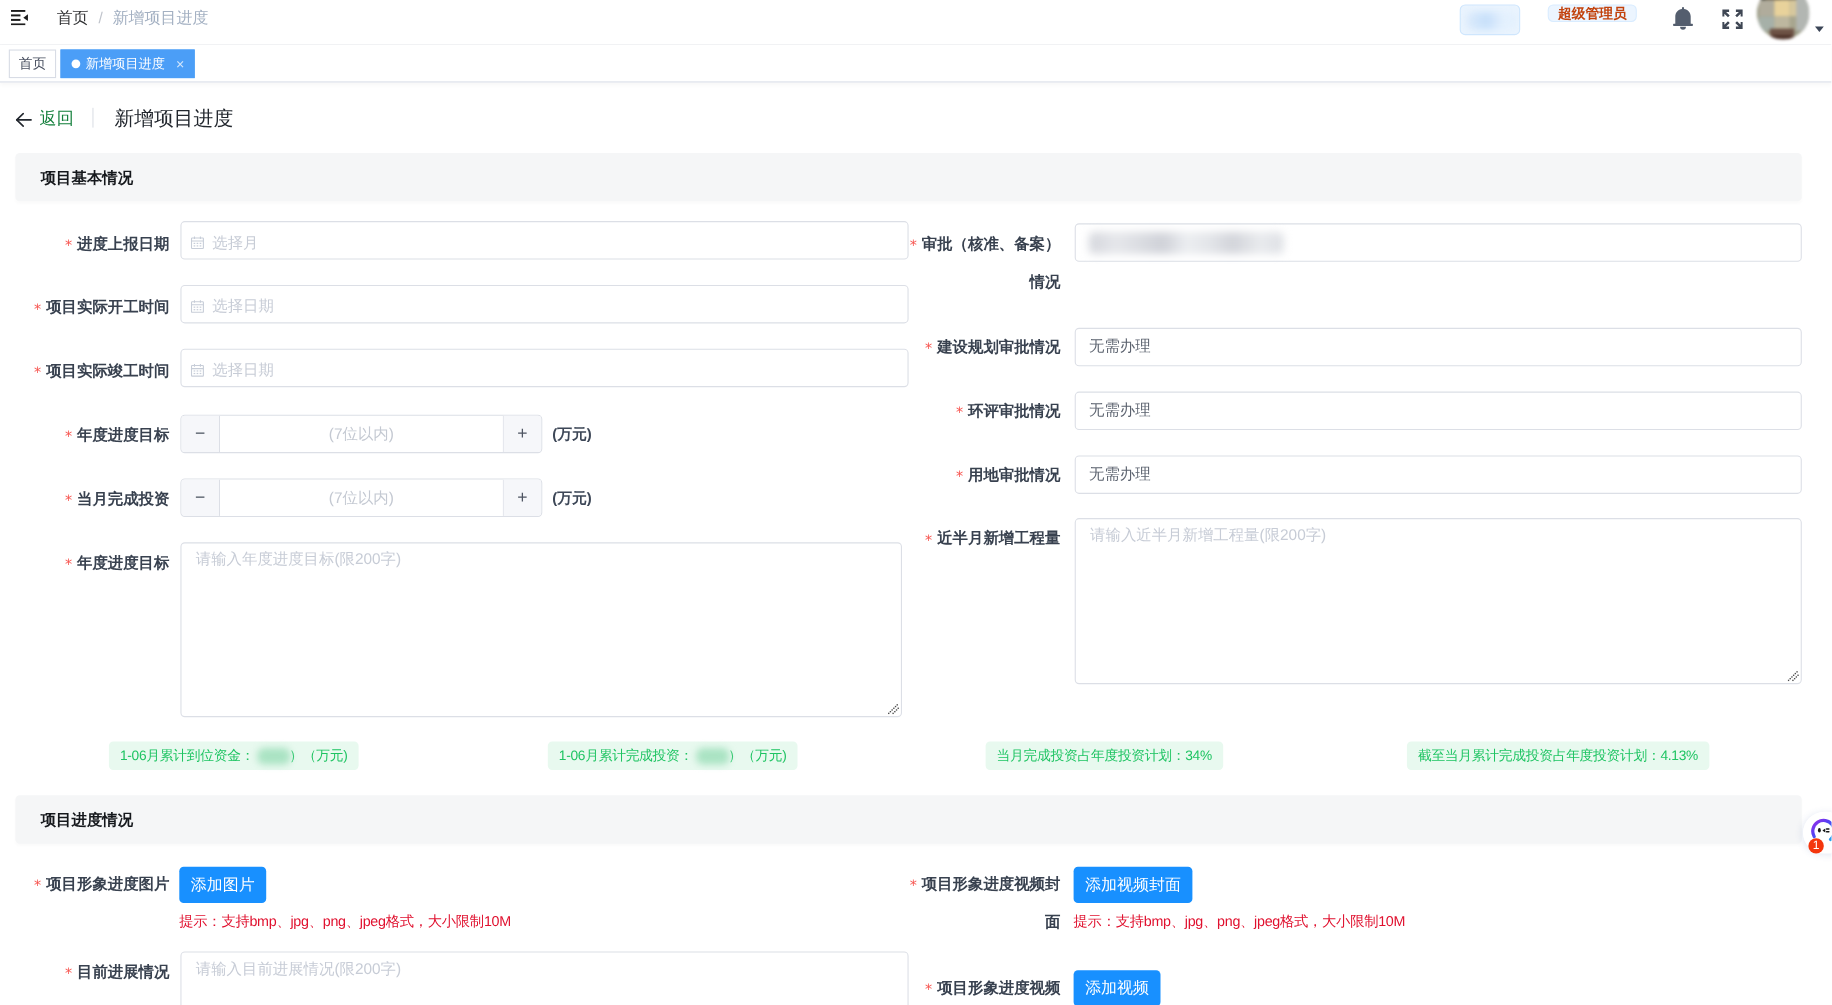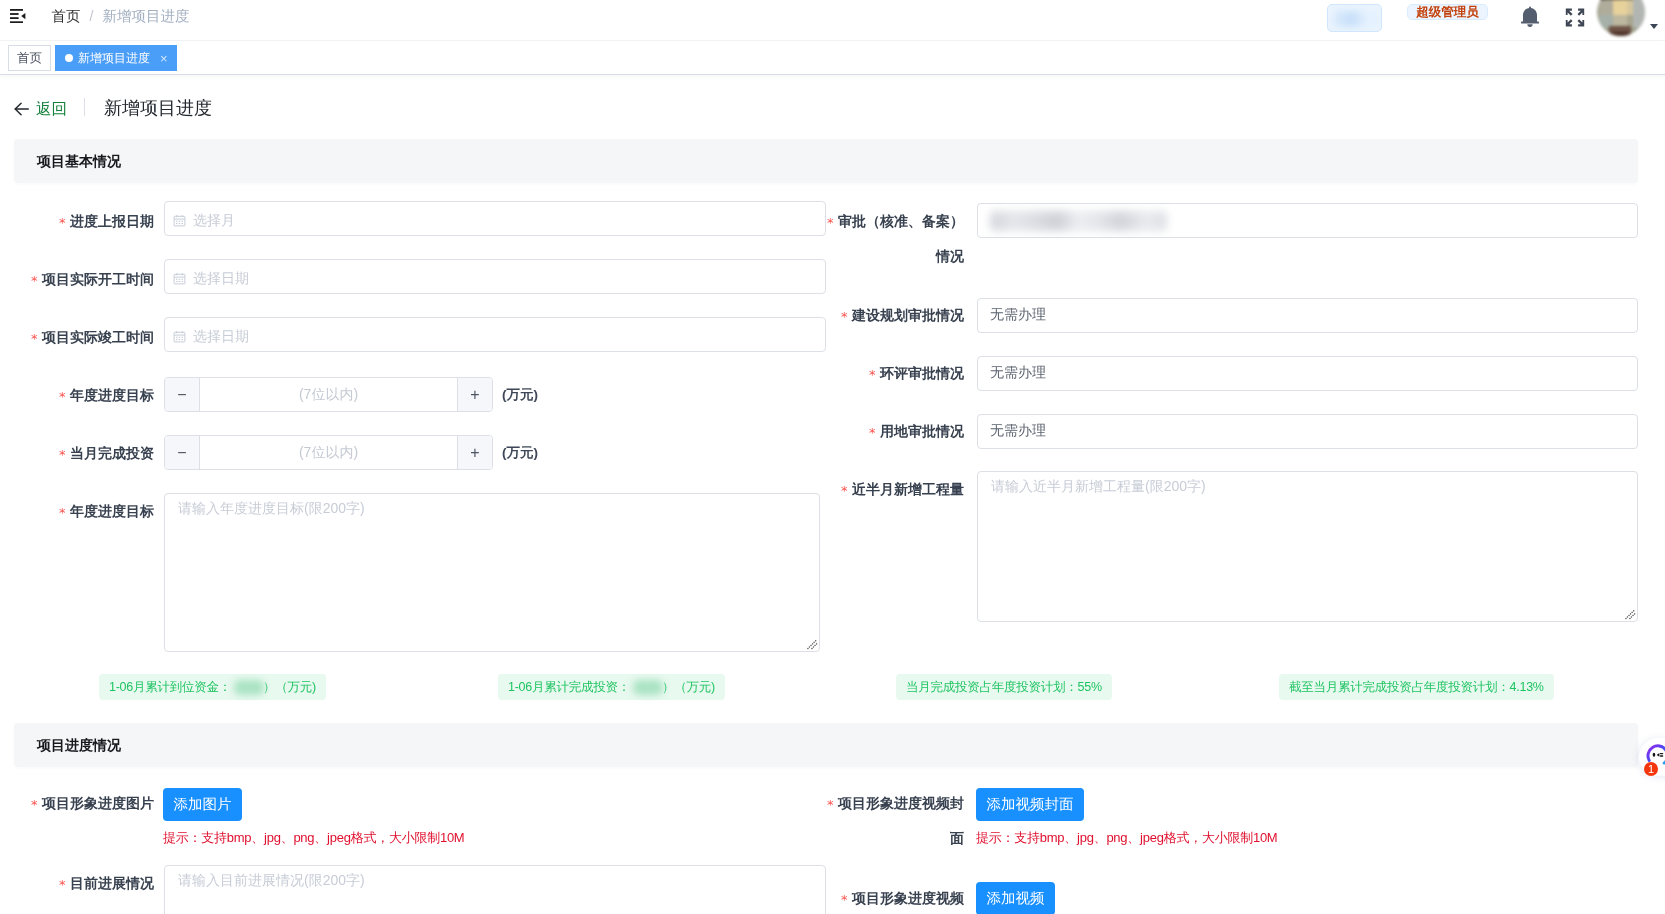--- a/index.html
+++ b/index.html
@@ -285,21 +285,21 @@
     <span>1-06月累计到位资金：</span>
     <span class="blur"></span>
     <span>）（万元)</span>
   </div>
 <div class="gtag" style="left:498px; top:674px;">
     <span>1-06月累计完成投资：</span>
     <span class="blur"></span>
     <span>）（万元)</span>
   </div>
 <div class="gtag" style="left:896px; top:674px;">
-    <span>当月完成投资占年度投资计划：55%</span>
+    <span>当月完成投资占年度投资计划：34%</span>
   </div>
 <div class="gtag" style="left:1279px; top:674px;">
     <span>截至当月累计完成投资占年度投资计划：4.13%</span>
   </div>
 <div class="sect" style="top:723px;">
   <span>项目进度情况</span>
   </div>
 <div class="lbl" style="left:-246px; width:400px; top:795px;"><span class="req">*</span><span>项目形象进度图片</span></div>
 <div class="btnp" style="left:163px; top:788px;">添加图片</div>
 <div class="hint" style="left:163px; top:829px;">提示：支持bmp、jpg、png、jpeg格式，大小限制10M</div>

